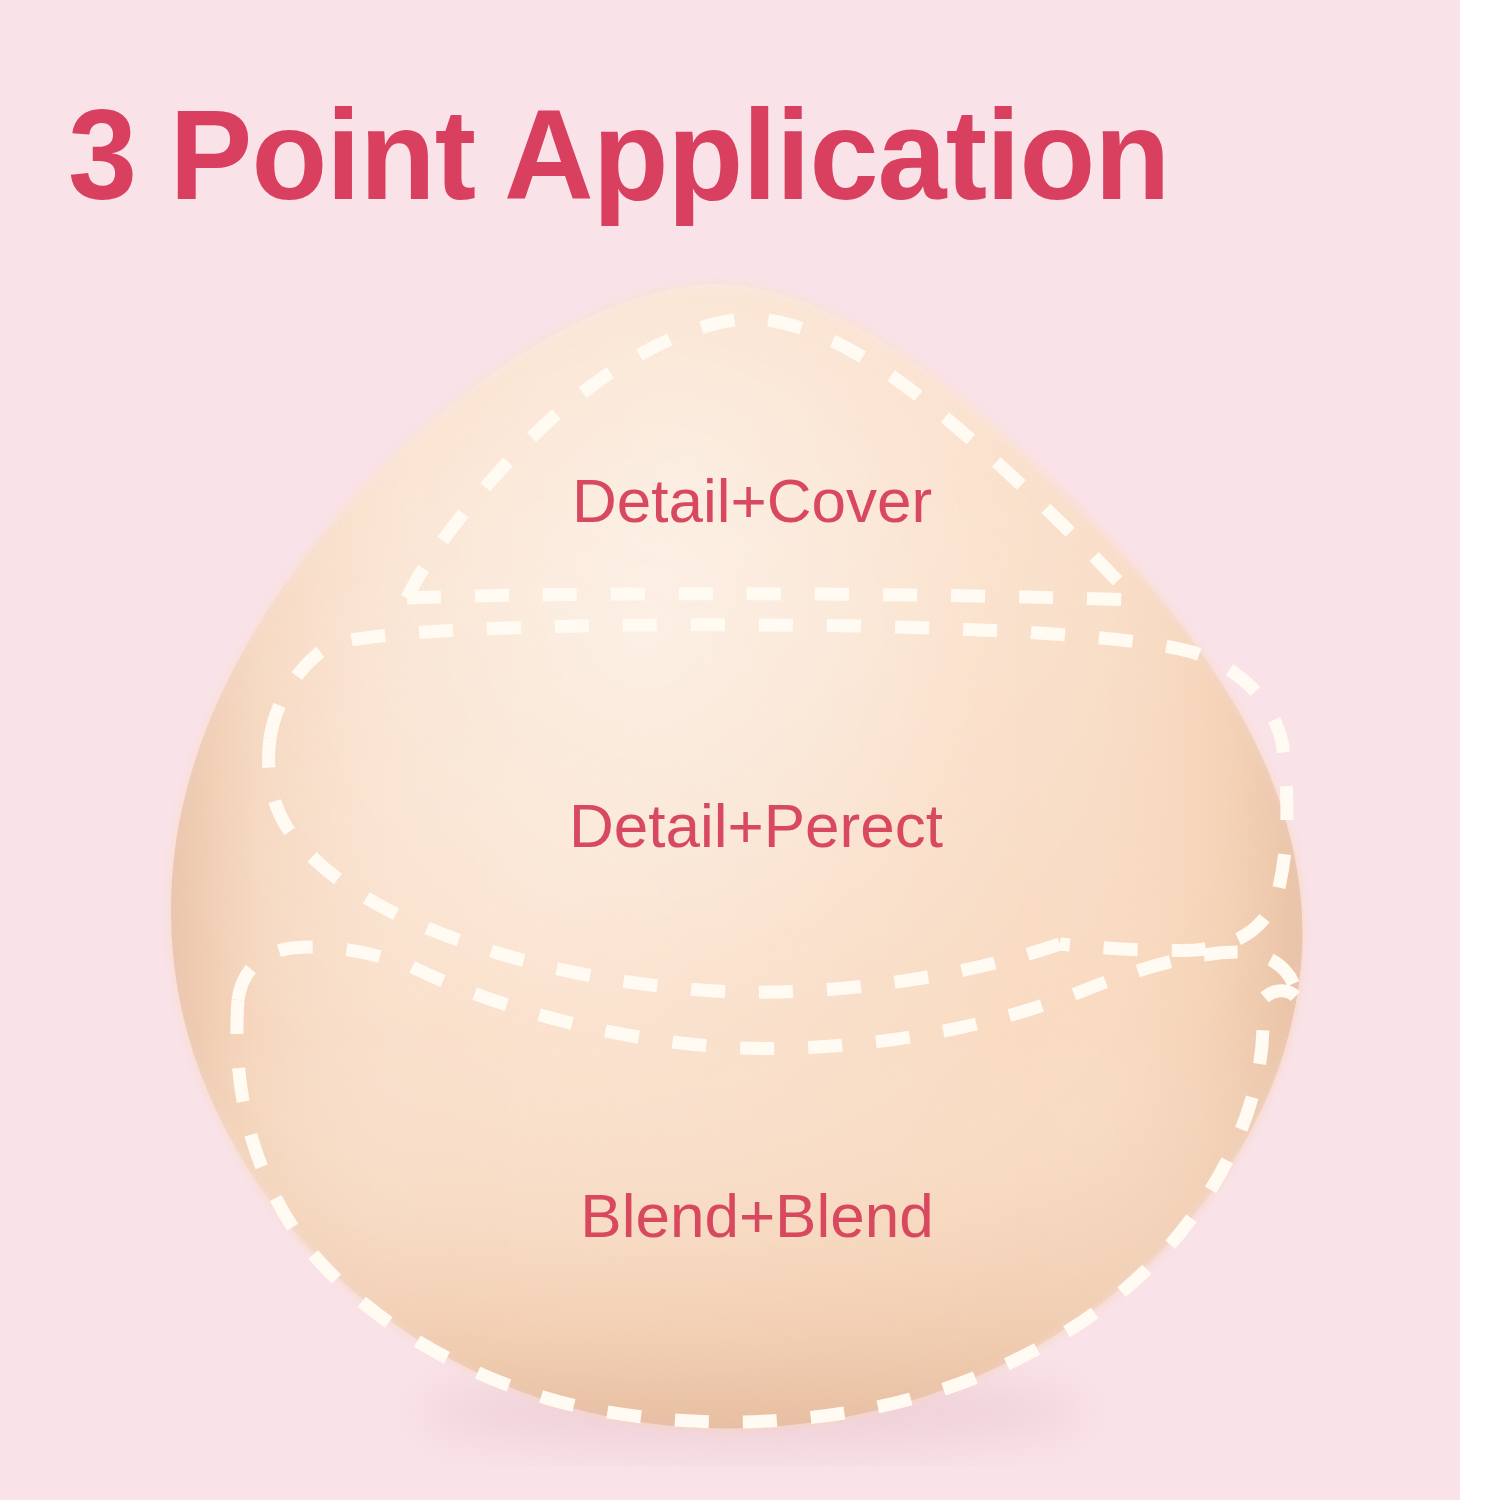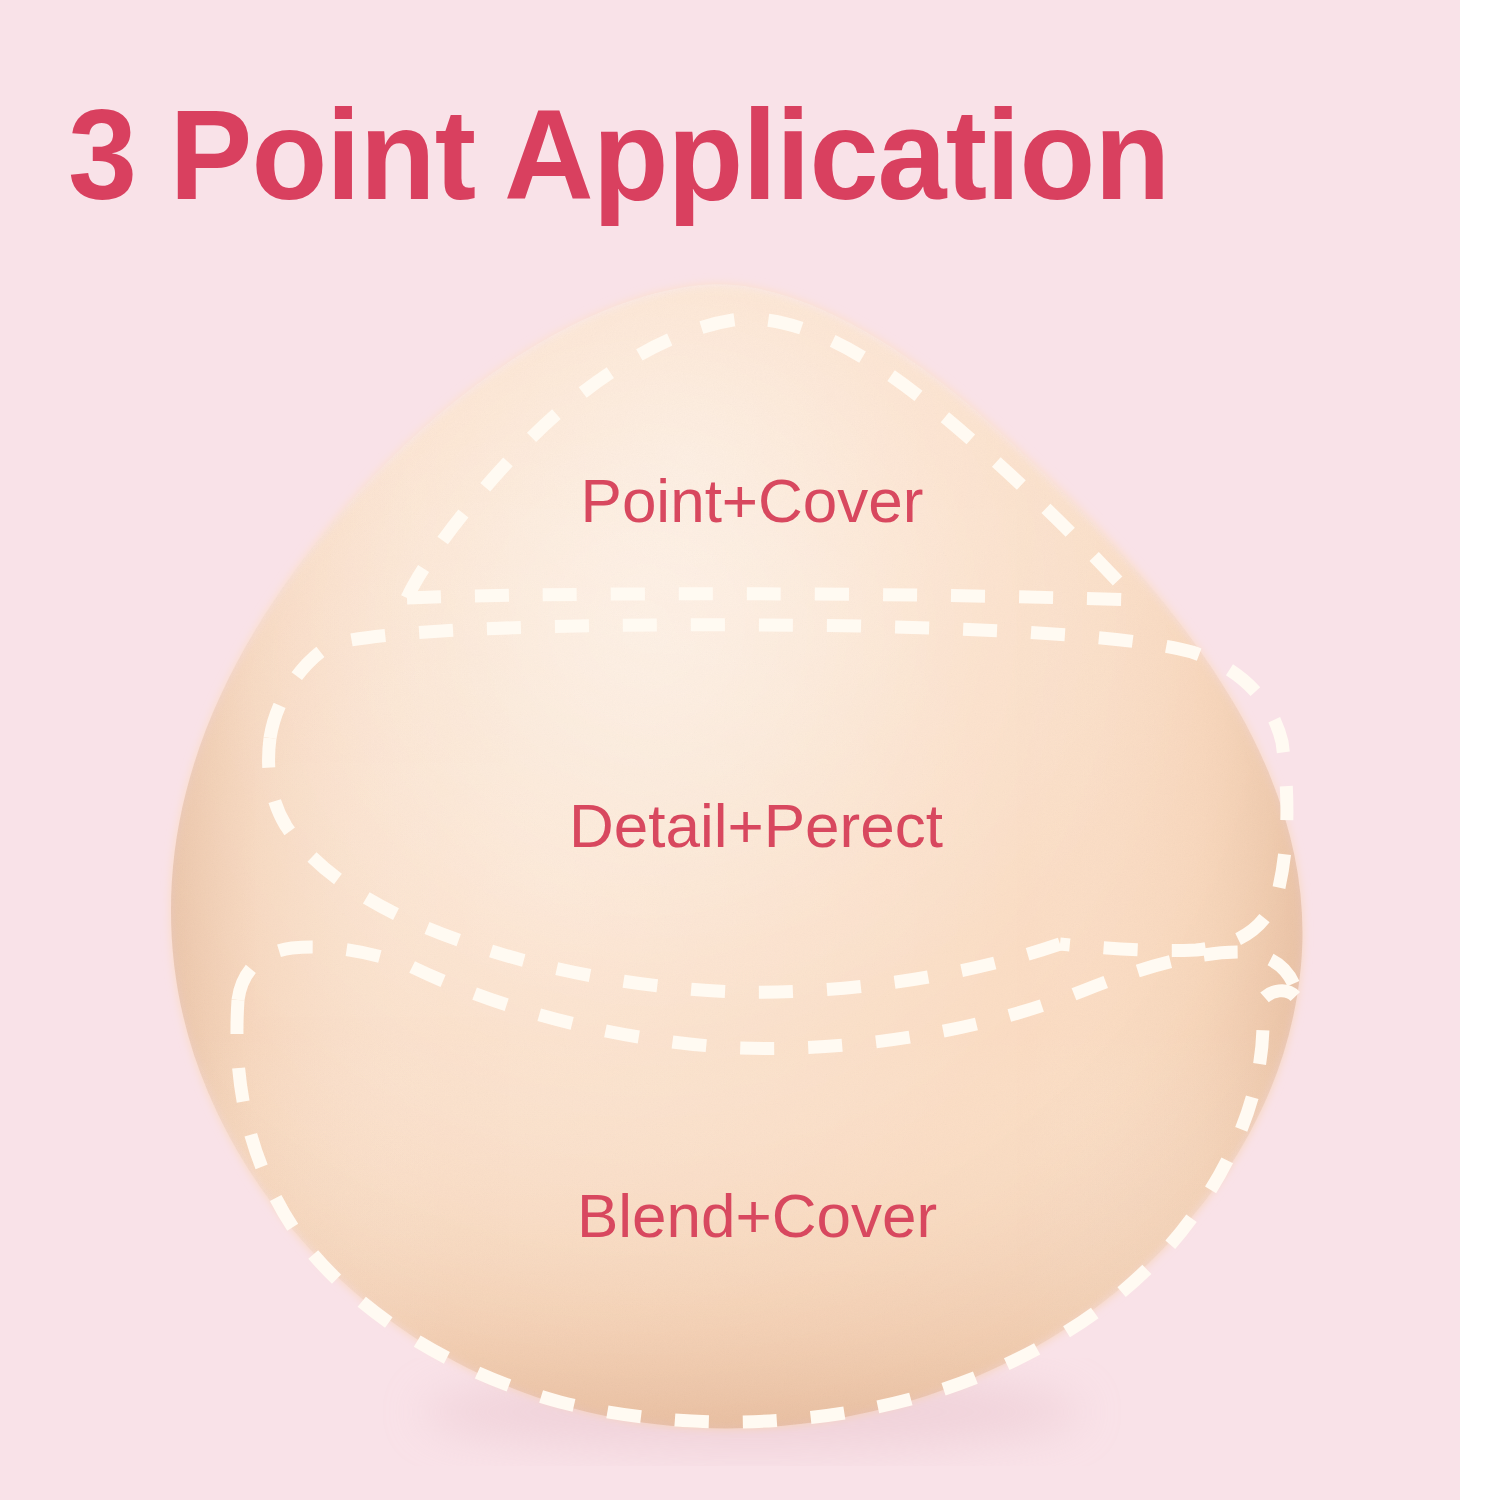--- a/index.html
+++ b/index.html
@@ -204,19 +204,19 @@
             C 232 1090, 252 1170, 300 1238
             C 356 1312, 450 1372, 560 1402
             C 680 1432, 820 1428, 935 1392
             C 1048 1356, 1140 1292, 1196 1212
             C 1248 1138, 1268 1064, 1262 1000
             C 1268 992, 1288 984, 1298 1000"></path>
       </g>
     </svg>
   </div>
 
-  <div class="zone-label" id="label-zone-1">Point+Cover</div>
+  <div class="zone-label" id="label-zone-1">Detail+Cover</div>
 
   <div class="zone-label" id="label-zone-2">Detail+Perect</div>
 
-  <div class="zone-label" id="label-zone-3">Blend+Cover</div>
+  <div class="zone-label" id="label-zone-3">Blend+Blend</div>
 
 </div>
 
 </body></html>

